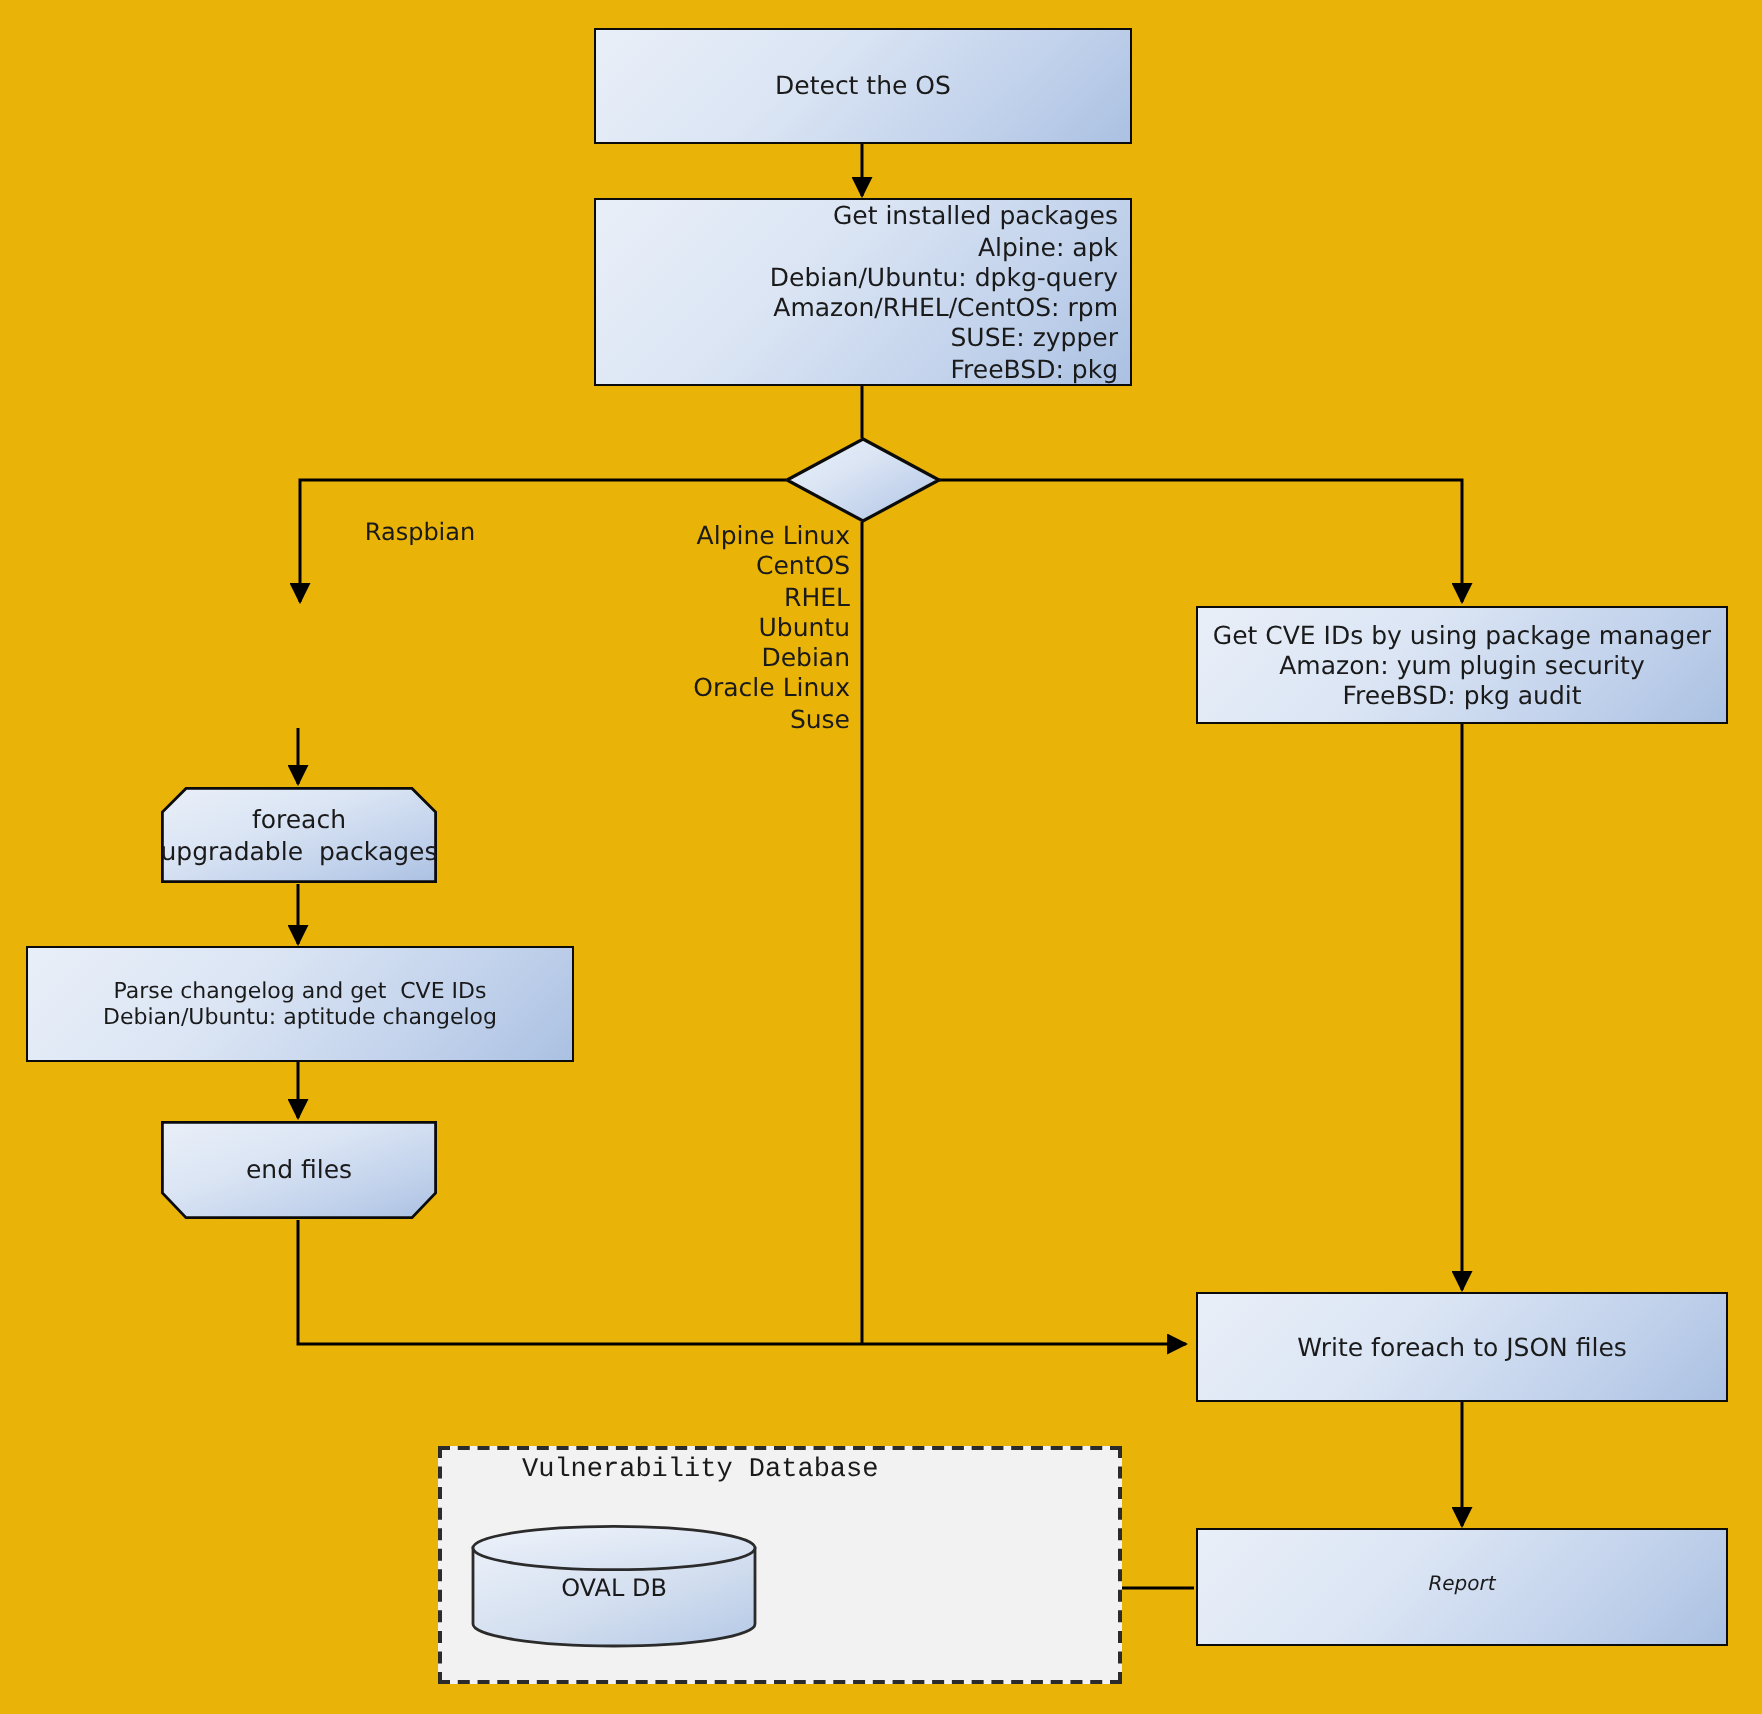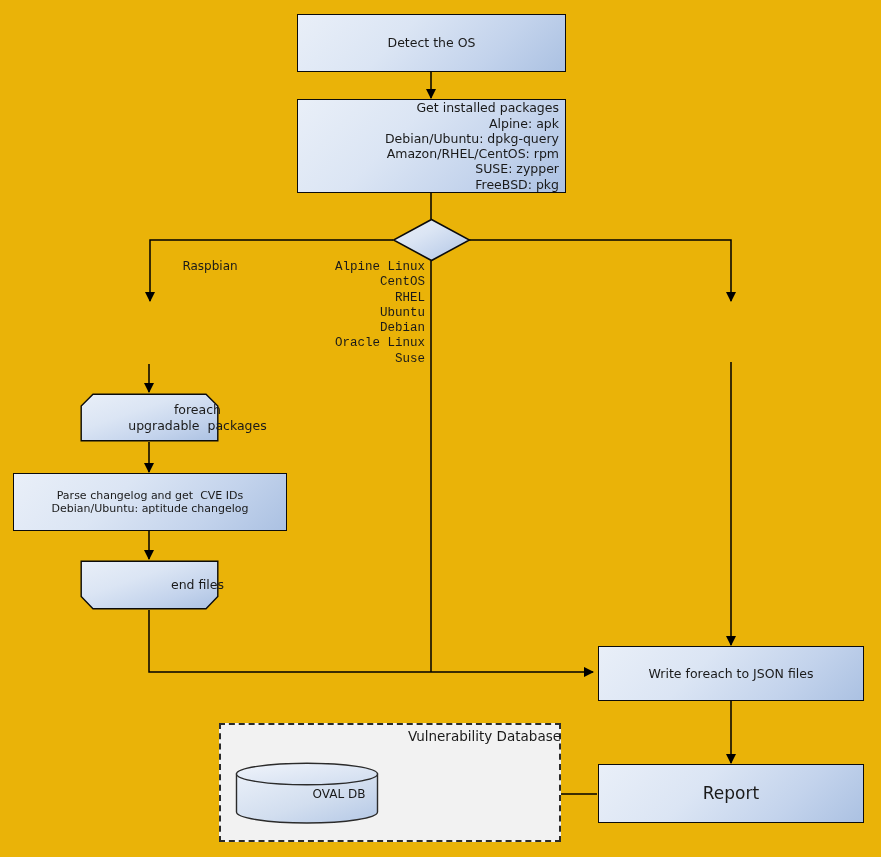--- a/index.html
+++ b/index.html
@@ -47,21 +47,20 @@
     padding-right: 6px;
   }
   .loopshape {
     position: absolute;
     display: flex;
     align-items: center;
     justify-content: center;
     text-align: center;
     line-height: 1.22;
     white-space: pre;
-    padding-left: 48px;
   }
   .loopshape > .loop-svg {
     position: absolute;
     left: 0;
     top: 0;
   }
   .loopshape > .loop-label {
     position: relative;
     z-index: 2;
   }
@@ -79,22 +78,22 @@
     z-index: 2;
   }
   .groupbox {
     position: absolute;
     box-sizing: border-box;
     border: 2px dashed #2b2b2b;
     background: #f2f2f2;
   }
   .grouptitle {
     position: absolute;
-    text-align: right;
-    white-space: pre;
+    white-space: pre;
+    font-family: Liberation Mono, monospace;
   }
   .edgelabel {
     position: absolute;
     white-space: pre;
     line-height: 1.22;
   }
   .ta-right { text-align: right; }
   .ta-center { text-align: center; }
 </style>
 </head>
@@ -166,21 +165,21 @@
   </div>
 
   <div class="diamond" style="left:392px; top:218px; width:79px; height:44px;">
     <svg width="79" height="44" viewBox="0 0 79 44" xmlns="http://www.w3.org/2000/svg">
       <polygon points="39.5,1.5 77.5,22 39.5,42.5 1.5,22" fill="url(#nodegrad)" stroke="#0b0b0b" stroke-width="1.6"></polygon>
     </svg>
   </div>
 
   <div class="edgelabel ta-center" style="left:155px; top:259px; width:110px; font-size:12px;">Raspbian</div>
 
-  <div class="edgelabel ta-right" style="left:305px; top:260px; width:120px; font-size:12.5px;font-family:Liberation Mono, monospace;">Alpine Linux
+  <div class="edgelabel ta-right" style="left:305px; top:260px; width:120px; font-size:12.5px;">Alpine Linux
 CentOS
 RHEL
 Ubuntu
 Debian
 Oracle Linux
 Suse</div>
 
 
 
   <div class="loopshape" style="left:80px; top:393px; width:139px; height:49px; font-size:12.5px;">
@@ -196,35 +195,40 @@
 Debian/Ubuntu: aptitude changelog</span>
   </div>
 
   <div class="loopshape" style="left:80px; top:560px; width:139px; height:50px; font-size:12.5px;">
     <svg class="loop-svg" width="139" height="50" viewBox="0 0 139 50" xmlns="http://www.w3.org/2000/svg">
       <path d="M 1.2 1.2 L 137.8 1.2 L 137.8 36.5 L 126 48.8 L 13 48.8 L 1.2 36.5 Z" fill="url(#nodegrad)" stroke="#0b0b0b" stroke-width="1.4"></path>
     </svg>
     <span class="loop-label">end files</span>
   </div>
 
+  <div class="node rectnode" style="left:598px; top:303px; width:266px; height:59px; font-size:12.5px;">
+    <span>Get CVE IDs by using package manager
+Amazon: yum plugin security
+FreeBSD: pkg audit</span>
+  </div>
 
   <div class="node rectnode" style="left:598px; top:646px; width:266px; height:55px; font-size:12.5px;">
     <span>Write foreach to JSON files</span>
   </div>
 
-  <div class="node rectnode" style="left:598px; top:764px; width:266px; height:59px; font-size:17px;">
+  <div class="node rectnode" style="left:598px; top:764px; width:266px; height:59px; font-size:10px;font-style:italic;">
     <span>Report</span>
   </div>
 
   <div class="groupbox" style="left:219px; top:723px; width:342px; height:119px;"></div>
 
   <div class="grouptitle" style="left:261px; top:728px; width:300px; font-size:13.5px;">Vulnerability Database</div>
 
   <div class="dbshape" style="left:235px; top:762px; width:144px; height:62px;">
     <svg width="144" height="62" viewBox="0 0 144 62" xmlns="http://www.w3.org/2000/svg">
       <path d="M 1.5 12 L 1.5 50 A 70.5 11 0 0 0 142.5 50 L 142.5 12 Z" fill="url(#dbgrad)" stroke="#2b2b2b" stroke-width="1.4"></path>
       <ellipse cx="72" cy="12" rx="70.5" ry="10.8" fill="url(#dbtopgrad)" stroke="#2b2b2b" stroke-width="1.4"></ellipse>
     </svg>
-    <span class="db-label" style="top:25px; font-size:12px;margin-left:32px;">OVAL DB</span>
+    <span class="db-label" style="top:25px; font-size:12px;">OVAL DB</span>
   </div>
 
 
 </div>
 
 </body></html>

